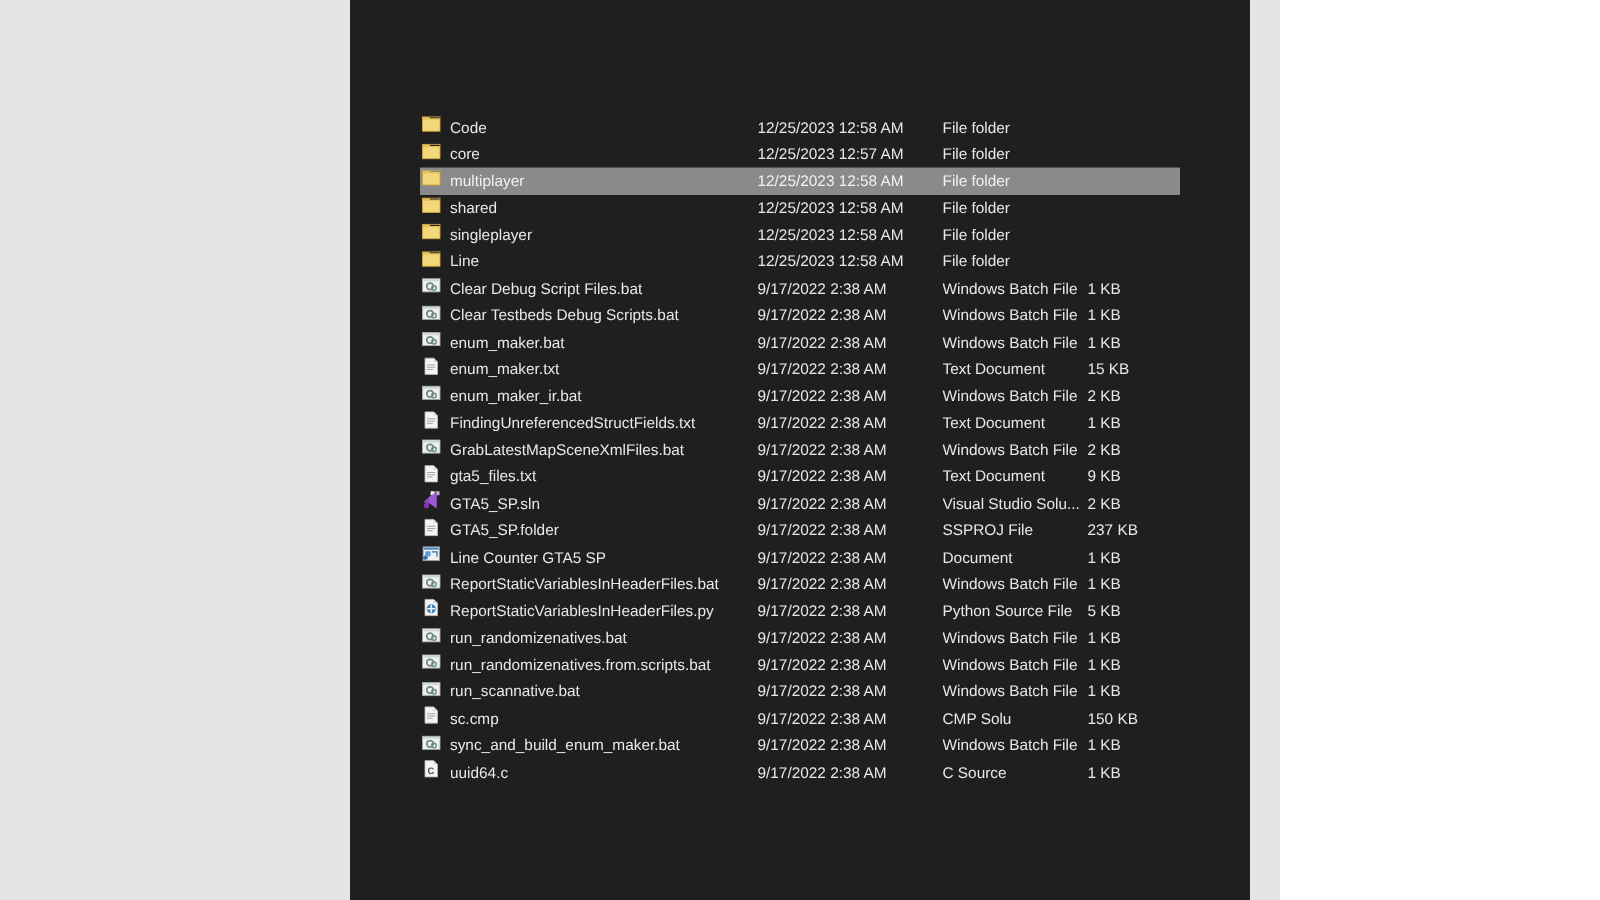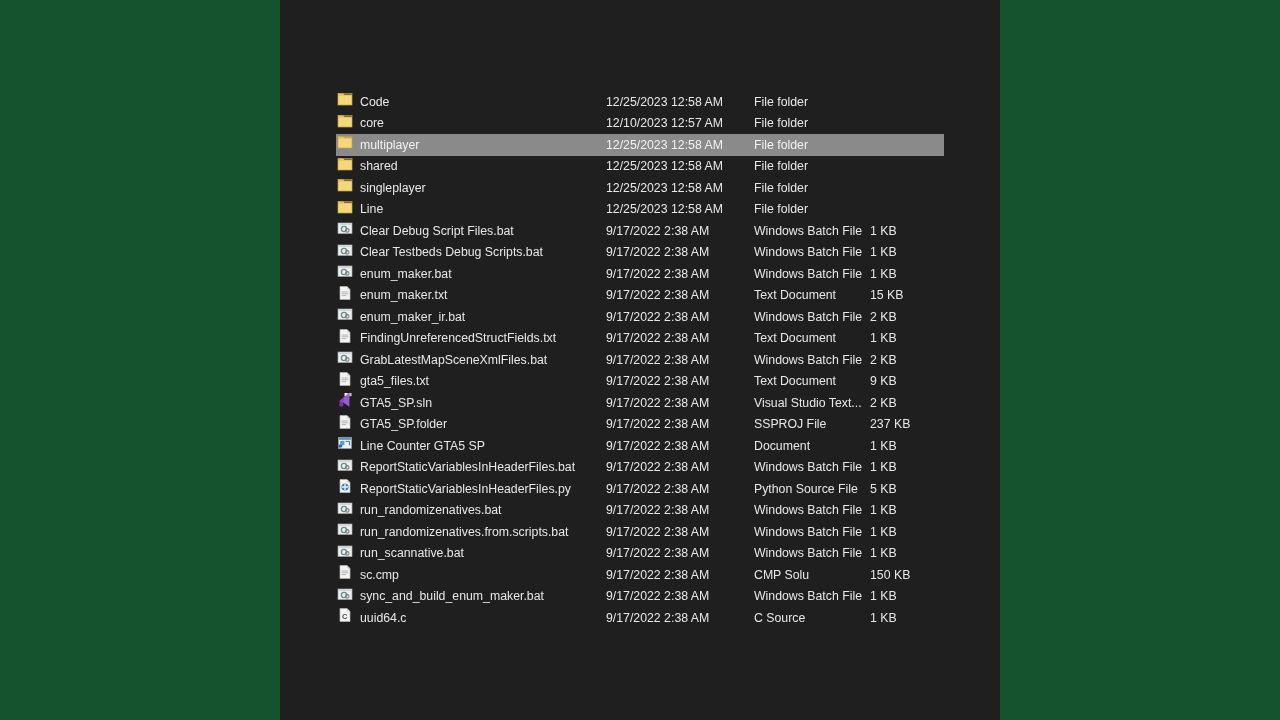--- a/index.html
+++ b/index.html
@@ -2,21 +2,21 @@
 <html><head>
 <meta charset="utf-8">
 <style>
   * { margin:0; padding:0; box-sizing:border-box; }
   html, body {
     width:1280px; height:720px;
     background:#ffffff;
     font-family:"Liberation Sans", sans-serif;
     overflow:hidden;
   }
-  #root { position:relative; width:1280px; height:720px; background:#14532d;text-decoration:underline; }
+  #root { position:relative; width:1024px; height:720px; background:#e5e5e5;text-decoration:underline; }
 
   
   #explorer-panel {
     position:absolute;
     left:280px; top:0;
     width:720px; height:720px;
     background:#1f1f1f;
   }
 
   
@@ -89,21 +89,21 @@
           <span class="cell-type">File folder</span>
           <span class="cell-size"></span>
         </div>
         <div class="row">
           <span class="cell-icon ico"><svg width="16" height="16" viewBox="0 0 16 16">
               <path d="M1 2.5h5.2l1 1.2H15V14H1z" fill="#f3d77a"></path>
               <path d="M1 2.5h5.2l1 1.2H15v1.1H1z" fill="#e5c25f"></path>
               <rect x="1" y="2.5" width="14" height="11.5" fill="none" stroke="#caa33f" stroke-width=".7"></rect>
             </svg></span>
           <span class="cell-name">core</span>
-          <span class="cell-date">12/10/2023 12:57 AM</span>
+          <span class="cell-date">12/25/2023 12:57 AM</span>
           <span class="cell-type">File folder</span>
           <span class="cell-size"></span>
         </div>
         <div class="row selected">
           <span class="cell-icon ico"><svg width="16" height="16" viewBox="0 0 16 16">
               <path d="M1 2.5h5.2l1 1.2H15V14H1z" fill="#f3d77a"></path>
               <path d="M1 2.5h5.2l1 1.2H15v1.1H1z" fill="#e5c25f"></path>
               <rect x="1" y="2.5" width="14" height="11.5" fill="none" stroke="#caa33f" stroke-width=".7"></rect>
             </svg></span>
           <span class="cell-name">multiplayer</span>
@@ -246,21 +246,21 @@
         <div class="row">
           <span class="cell-icon ico"><svg width="16" height="16" viewBox="0 0 16 16">
               <rect x="7.5" y="1" width="3.2" height="3.2" fill="#f0f0f0"></rect>
               <rect x="11.4" y="1" width="3.2" height="3.2" fill="#bdbdbd"></rect>
               <path d="M2 9.3L6.2 5.6v7.6z" fill="#8b46b8"></path>
               <path d="M6.2 5.6l6.2-4.3v13.4L6.2 10.4z" fill="#9b59d0"></path>
               <circle cx="4.2" cy="12.6" r="2.2" fill="#7a34a8"></circle>
             </svg></span>
           <span class="cell-name">GTA5_SP.sln</span>
           <span class="cell-date">9/17/2022 2:38 AM</span>
-          <span class="cell-type">Visual Studio Text...</span>
+          <span class="cell-type">Visual Studio Solu...</span>
           <span class="cell-size">2 KB</span>
         </div>
         <div class="row">
           <span class="cell-icon ico"><svg width="16" height="16" viewBox="0 0 16 16">
               <path d="M3 1.5h7l3 3V14.5H3z" fill="#f4f4f4" stroke="#b8b8b8" stroke-width=".7"></path>
               <path d="M10 1.5l3 3h-3z" fill="#d3d3d3"></path>
               <g stroke="#9a9a9a" stroke-width=".7">
                 <path d="M4.6 7h6.6M4.6 8.8h6.6M4.6 10.6h4.6"></path>
               </g>
             </svg></span>

